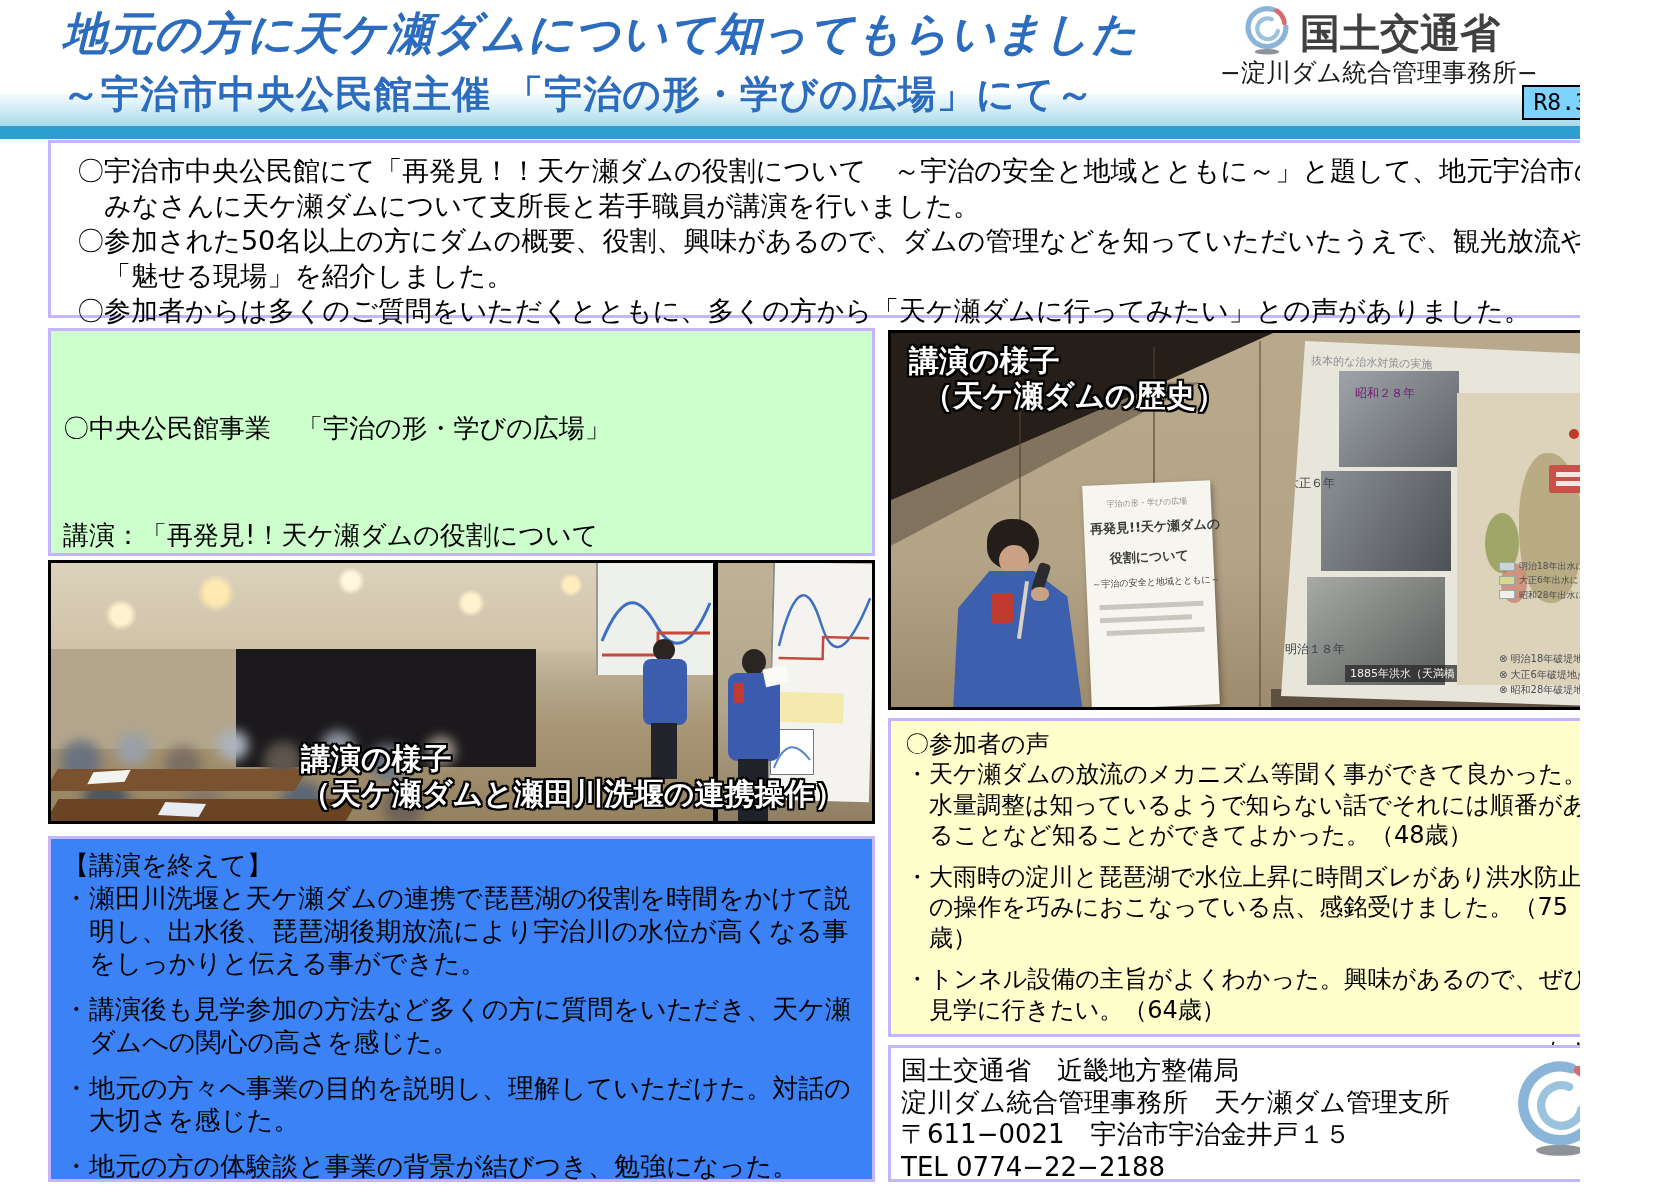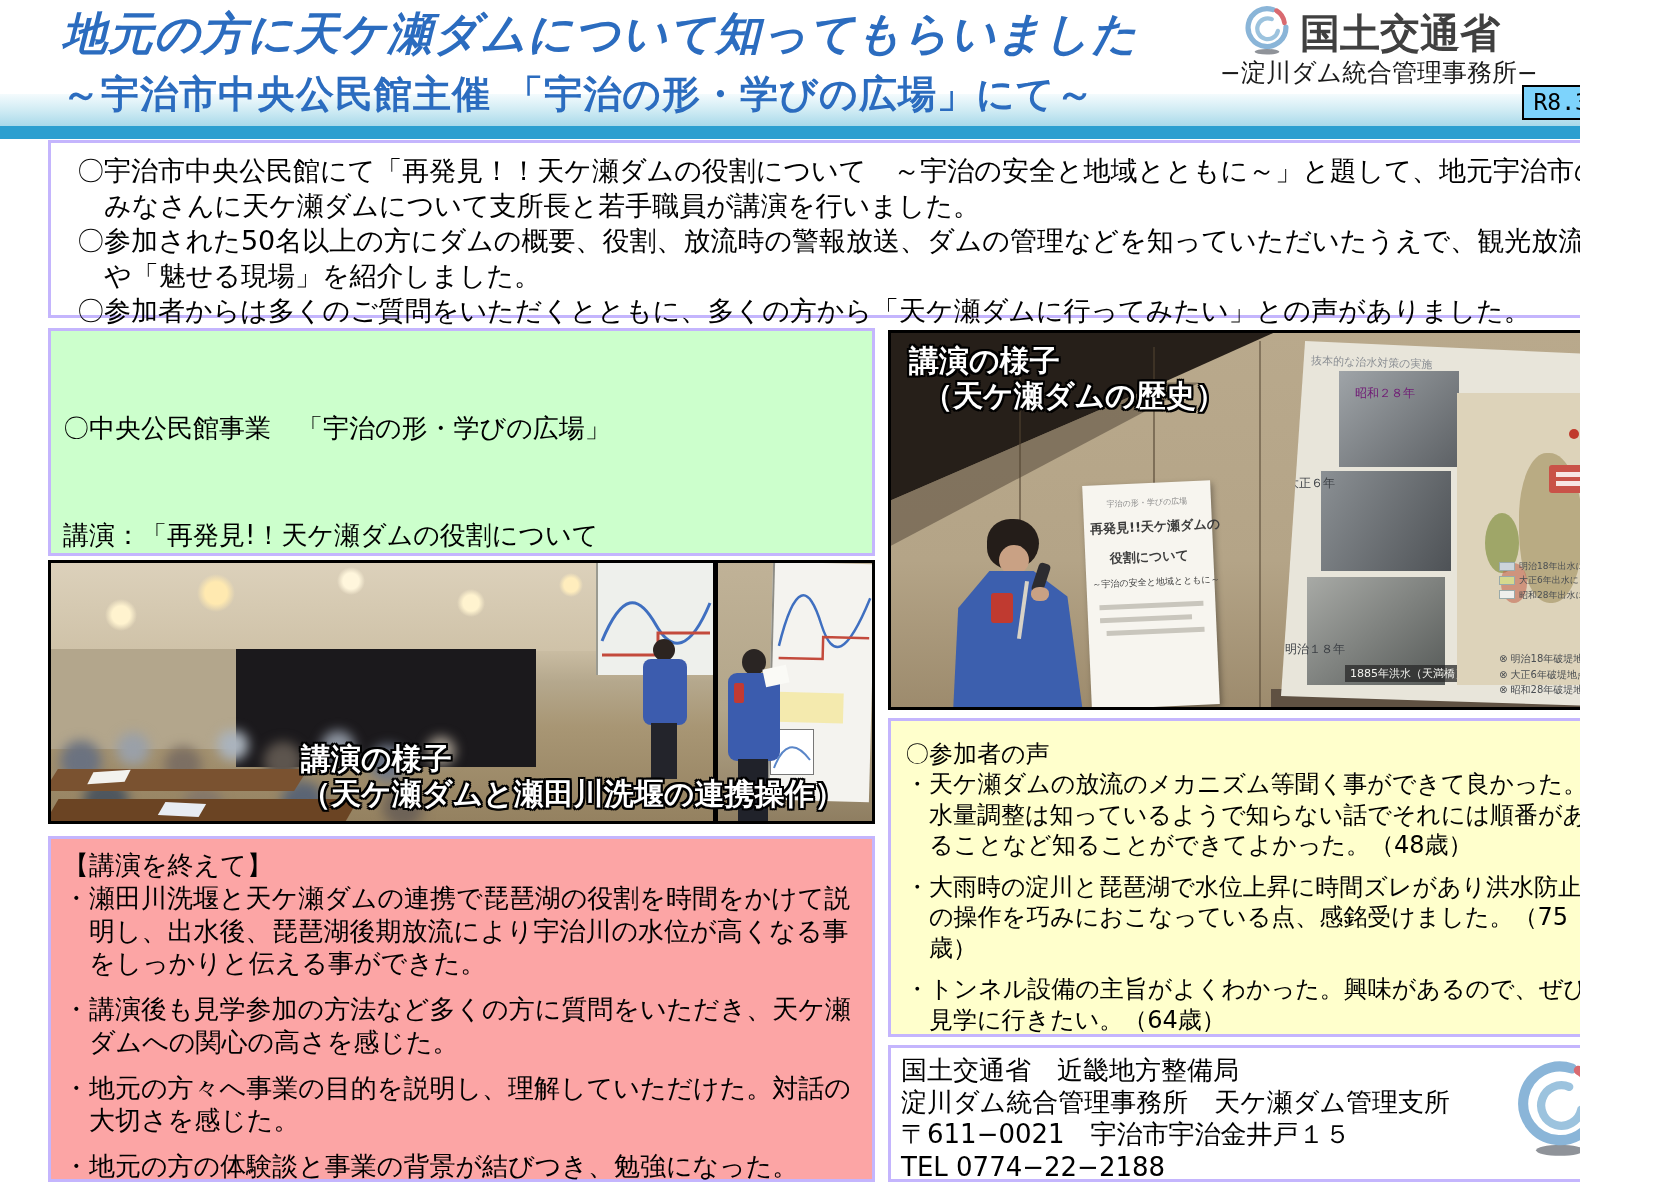--- a/index.html
+++ b/index.html
@@ -22,25 +22,25 @@
   .datebox { left:1522px; top:85px; width:106px; height:35px; background:#7dd3fc; border:2px solid #000;
              font-family:"DejaVu Sans Mono",monospace; font-size:23px; text-align:center; line-height:31px; z-index:4; }
 
   
   .box { border:3px solid #c4b5fd; background:#fff; }
   .box-summary { left:48px; top:140px; width:1583px; height:178px; padding:10px 16px 6px 26px;
                  font-size:27px; line-height:1.3; color:#000; }
   .box-summary p { padding-left:1em; text-indent:-1em; }
   .box-event { left:48px; top:328px; width:827px; height:228px; background:#ccffcc;
                padding:8px 12px; font-size:26px; line-height:1.38; white-space:pre; }
-  .box-reflect { left:48px; top:836px; width:827px; height:346px; background:#fca5a5;
+  .box-reflect { left:48px; top:836px; width:827px; height:346px; background:#3b82f6;
                  padding:10px 12px; font-size:26px; line-height:1.26; }
   .box-reflect p { padding-left:1em; text-indent:-1em; margin-bottom:13px; }
   .box-voices { left:888px; top:718px; width:735px; height:319px; background:#ffffcc;
-                padding:18px 14px; font-size:24px; line-height:1.27; }
+                padding:8px 14px; font-size:24px; line-height:1.27; }
   .box-voices p { padding-left:1em; text-indent:-1em; margin-bottom:11px; }
   .voices-footer { text-align:right; font-size:25px; padding-right:10px; }
   .box-contact { left:888px; top:1045px; width:735px; height:137px; padding:6px 10px;
                  font-size:26px; line-height:1.24; }
   .mlit-logo-lg { position:absolute; right:14px; top:8px; width:92px; height:104px; }
 
   
   .photo { border:3px solid #000; overflow:hidden; background:#b7a98d; }
   .photo-left { left:48px; top:560px; width:827px; height:264px; }
   .photo-right { left:888px; top:330px; width:735px; height:380px; }
@@ -172,21 +172,21 @@
     <path d="M63 12 A40 40 0 1 0 90 49" fill="none" stroke="#8ab5d8" stroke-width="11" stroke-linecap="round"></path>
     <path d="M70 14 A36 36 0 0 1 87 40" fill="none" stroke="#d96a70" stroke-width="10" stroke-linecap="round"></path>
     <path d="M60 32 A22 22 0 1 0 73 57" fill="none" stroke="#9cc3de" stroke-width="9" stroke-linecap="round"></path>
   </svg>
   <div class="abs ministry">国土交通省</div>
   <div class="abs office">−淀川ダム統合管理事務所−</div>
   <div class="abs datebox">R8.3.3</div>
 
   <div class="abs box box-summary">
     <p>〇宇治市中央公民館にて「再発見！！天ケ瀬ダムの役割について　～宇治の安全と地域とともに～」と題して、地元宇治市のみなさんに天ケ瀬ダムについて支所長と若手職員が講演を行いました。</p>
-    <p>〇参加された50名以上の方にダムの概要、役割、放流時の警報放送、ダムの管理などを知っていただいたうえで、観光放流や「魅せる現場」を紹介しました。</p>
+    <p>〇参加された50名以上の方にダムの概要、役割、興味があるので、ダムの管理などを知っていただいたうえで、観光放流や「魅せる現場」を紹介しました。</p>
     <p>〇参加者からは多くのご質問をいただくとともに、多くの方から「天ケ瀬ダムに行ってみたい」との声がありました。</p>
   </div>
 
   <div class="abs box box-event">
     <div>〇中央公民館事業　「宇治の形・学びの広場」</div>
     <div>講演：「再発見!！天ケ瀬ダムの役割について</div>
     <div>　　　　　　　～宇治の安全と地域とともに～」</div>
     <div>日程：令和８年　２月２４日（火）１３時３０分～１５時３０分</div>
     <div>場所：宇治中央公民館　展示集会室　参加者：５４名</div>
     <div>講演者：天ケ瀬ダム管理支所長、事務所管理課係員　計２名</div>

